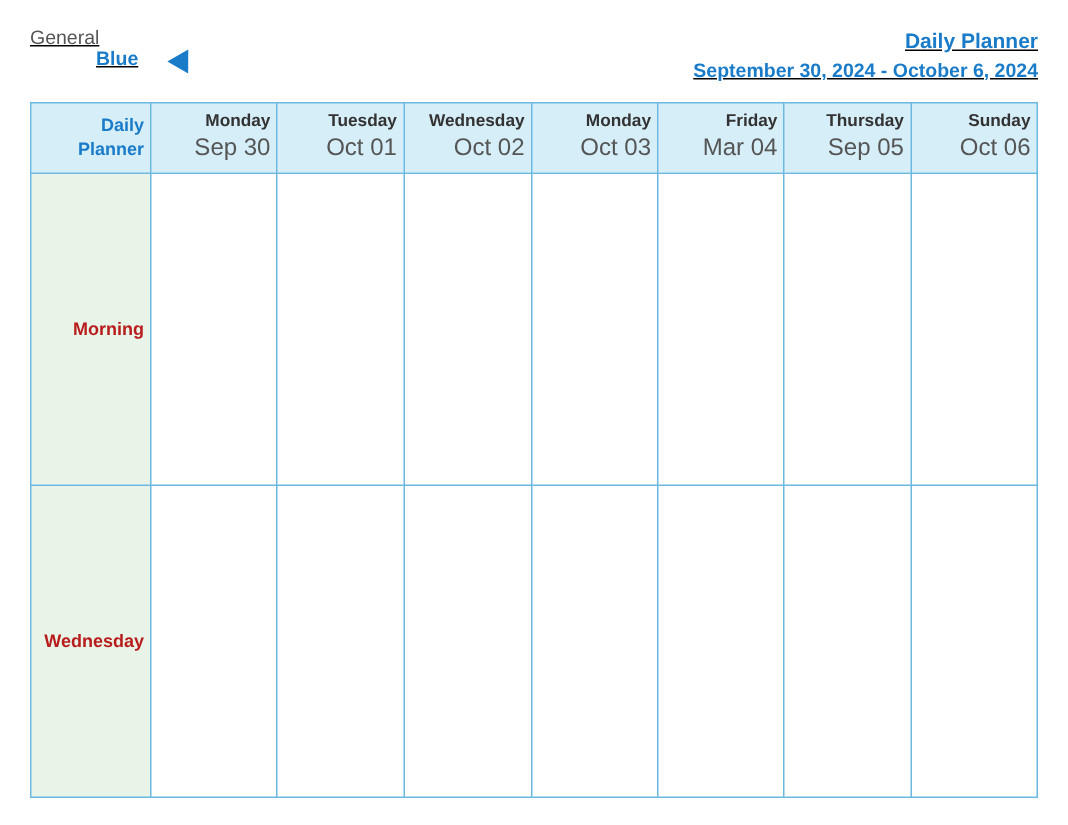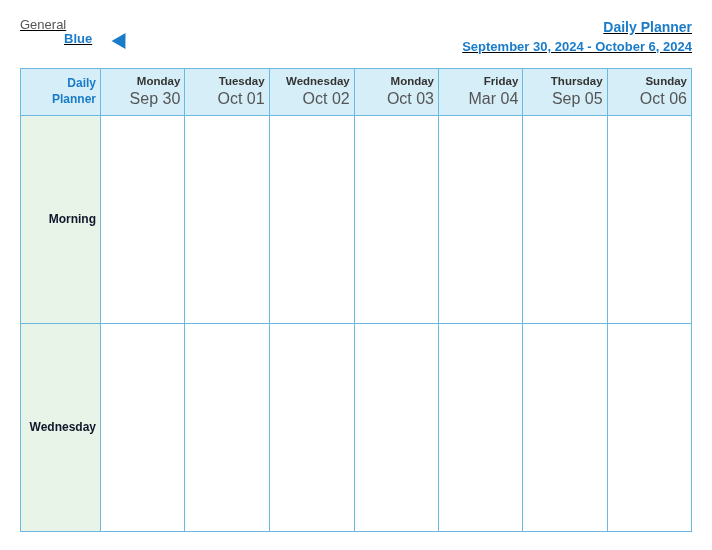--- a/index.html
+++ b/index.html
@@ -94,21 +94,21 @@
       line-height: 1.3;
     }
     .col-header-date {
       font-weight: normal;
       color: #555;
       font-size: 16px;
       line-height: 1.3;
     }
     .row-label {
       background: #e8f4e8;
-      color: #0f172a;
+      color: #b91c1c;
       font-weight: bold;
       font-size: 12px;
       width: 80px;
       padding: 6px 4px;
     }
     .planner-table tbody tr td.data-cell {
       background: #ffffff;
       height: 100px;
       min-width: 72px;
     }

